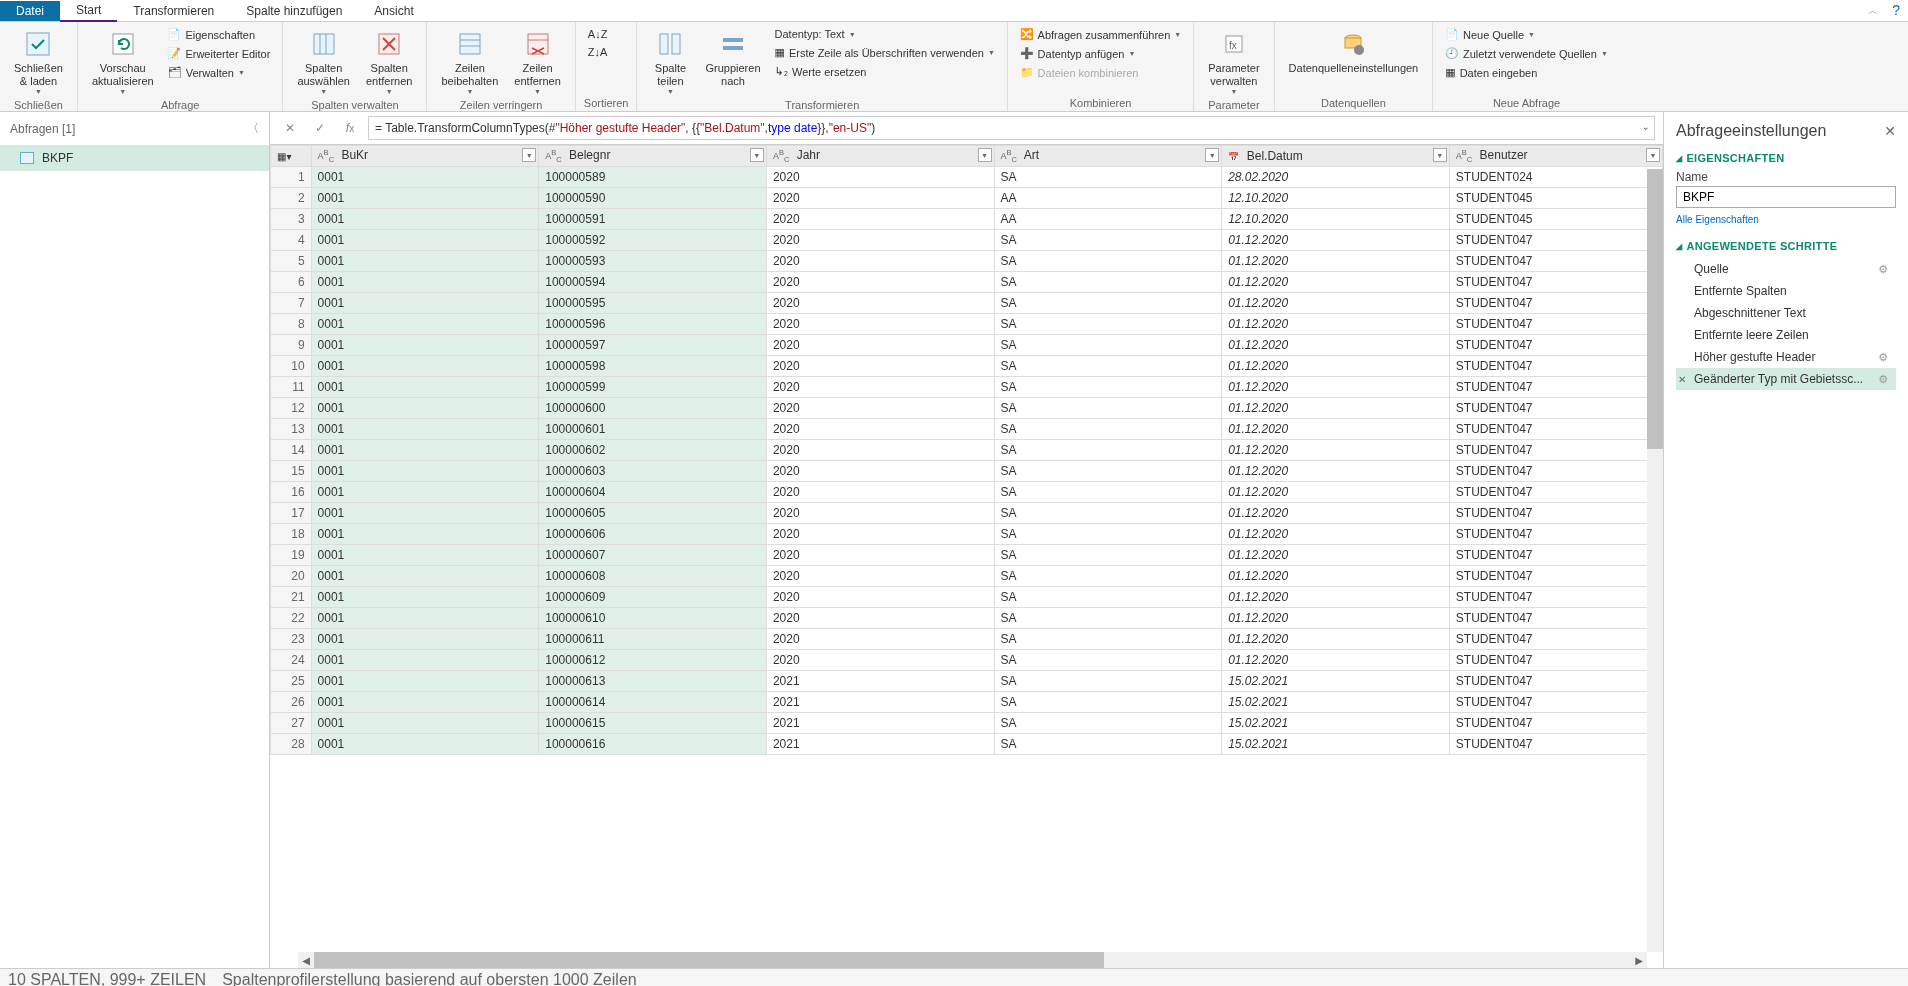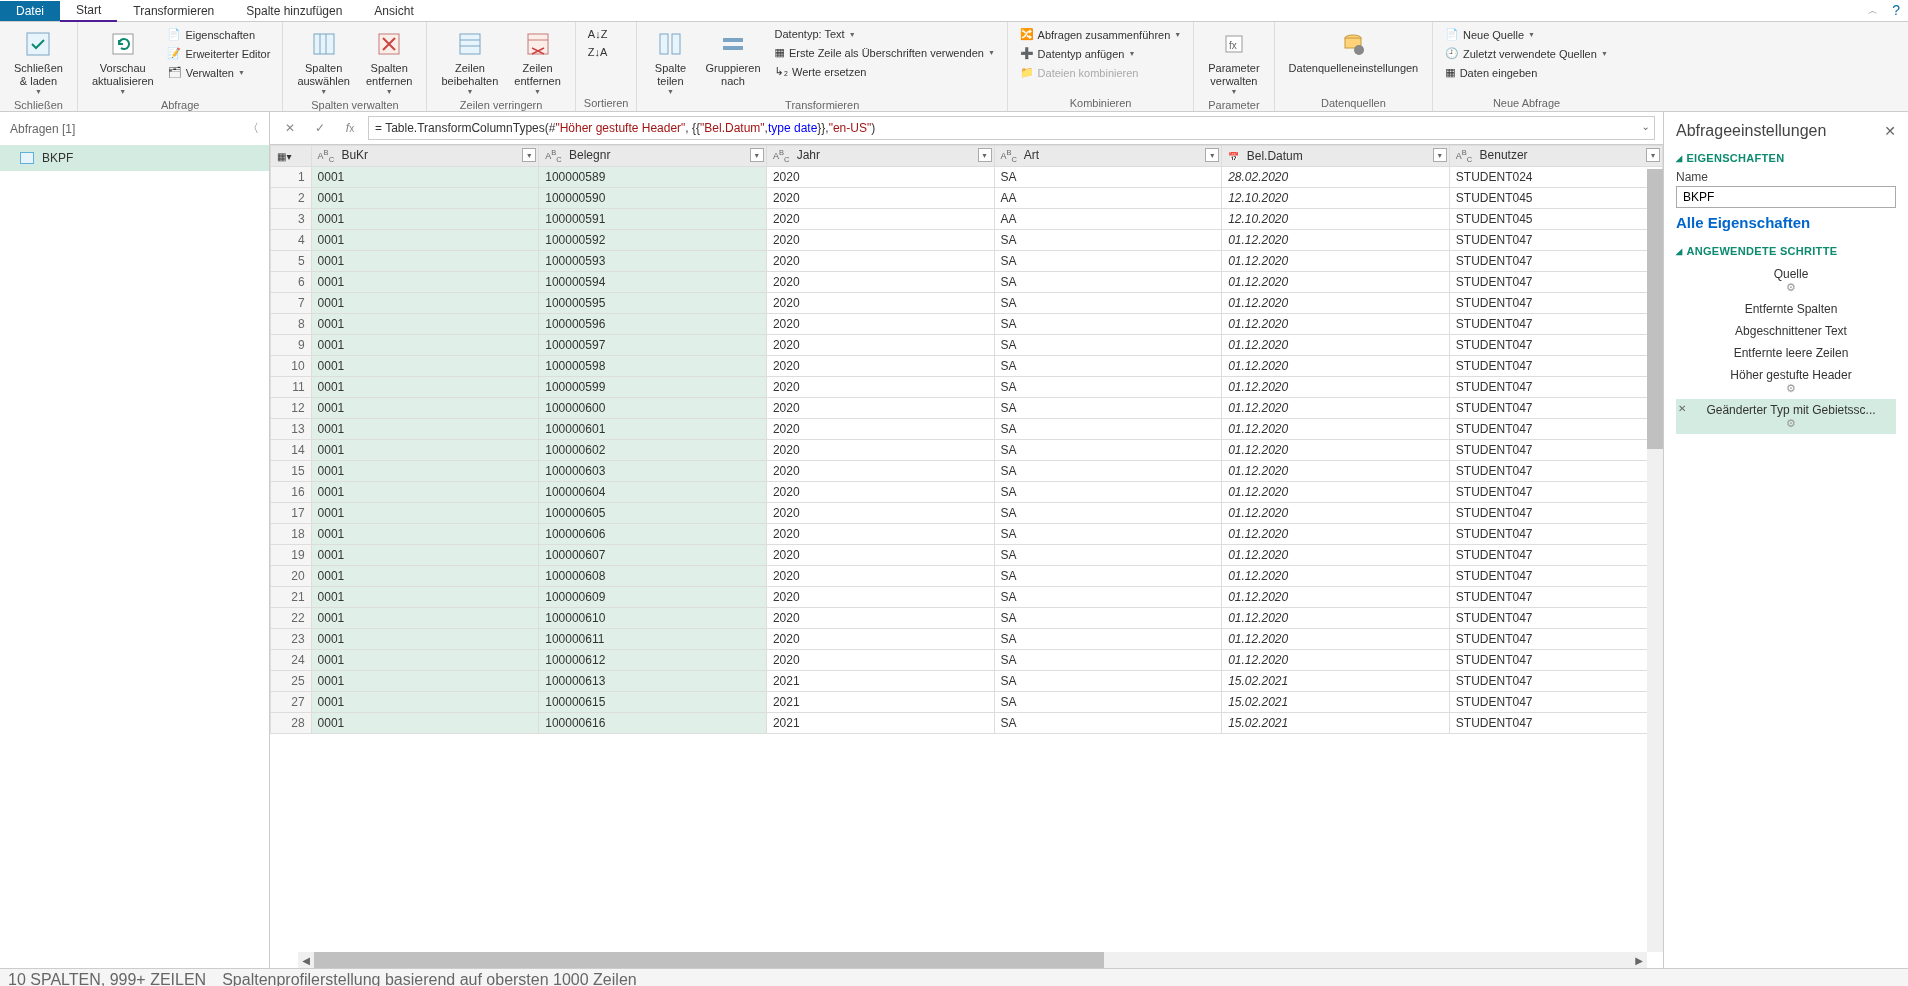--- a/index.html
+++ b/index.html
@@ -63,22 +63,22 @@
 
 
 .settings-panel { width: 245px; border-left: 1px solid #ccc; padding: 10px 12px; background: #fff; overflow-y: auto; }
 .settings-title { font-size: 16px; color: #444; margin-bottom: 12px; display: flex; justify-content: space-between; align-items: center; }
 .settings-close { color: #666; cursor: pointer; font-size: 14px; }
 .settings-section { margin-bottom: 14px; }
 .settings-section-header { color: #0b8a6f; font-size: 11px; font-weight: bold; letter-spacing: 0.3px; margin-bottom: 6px; display: flex; align-items: center; gap: 4px; }
 .settings-section-header .tri { font-size: 8px; }
 .settings-label { font-size: 12px; color: #444; margin: 4px 0 2px 0; }
 .settings-input { width: 100%; border: 1px solid #aaa; padding: 3px 6px; font-size: 12px; }
-.settings-link { color: #0066cc; font-size: 15px; cursor: pointer; margin-top: 6px; display: inline-block; font-weight: bold; }
-.step-item { padding: 4px 8px 4px 18px; font-size: 12px; cursor: pointer; position: relative; display: flex; justify-content: space-between; align-items: center; flex-direction: column; }
+.settings-link { color: #0066cc; font-size: 10px; cursor: pointer; margin-top: 6px; display: inline-block; }
+.step-item { padding: 4px 8px 4px 18px; font-size: 12px; cursor: pointer; position: relative; display: flex; justify-content: space-between; align-items: center; }
 .step-item.selected { background: #d4ebe2; }
 .step-item .gear { color: #999; font-size: 11px; }
 .step-item .x-del { position: absolute; left: 2px; color: #666; font-size: 10px; }
 
 
 .status-bar { height: 18px; background: #f5f5f5; border-top: 1px solid #ccc; font-size: 16px; color: #666; padding: 2px 8px; display: flex; gap: 16px; }
 
 svg { display: block; }
 </style>
 </head>
@@ -607,20 +607,29 @@
             <tr>
               <td class="row-num">25</td>
               <td class="col-bukr">0001</td>
               <td class="col-belegnr">100000613</td>
               <td>2021</td>
               <td>SA</td>
               <td class="col-date">15.02.2021</td>
               <td>STUDENT047</td>
             </tr>
             <tr>
+              <td class="row-num">26</td>
+              <td class="col-bukr">0001</td>
+              <td class="col-belegnr">100000614</td>
+              <td>2021</td>
+              <td>SA</td>
+              <td class="col-date">15.02.2021</td>
+              <td>STUDENT047</td>
+            </tr>
+            <tr>
               <td class="row-num">27</td>
               <td class="col-bukr">0001</td>
               <td class="col-belegnr">100000615</td>
               <td>2021</td>
               <td>SA</td>
               <td class="col-date">15.02.2021</td>
               <td>STUDENT047</td>
             </tr>
             <tr>
               <td class="row-num">28</td>

